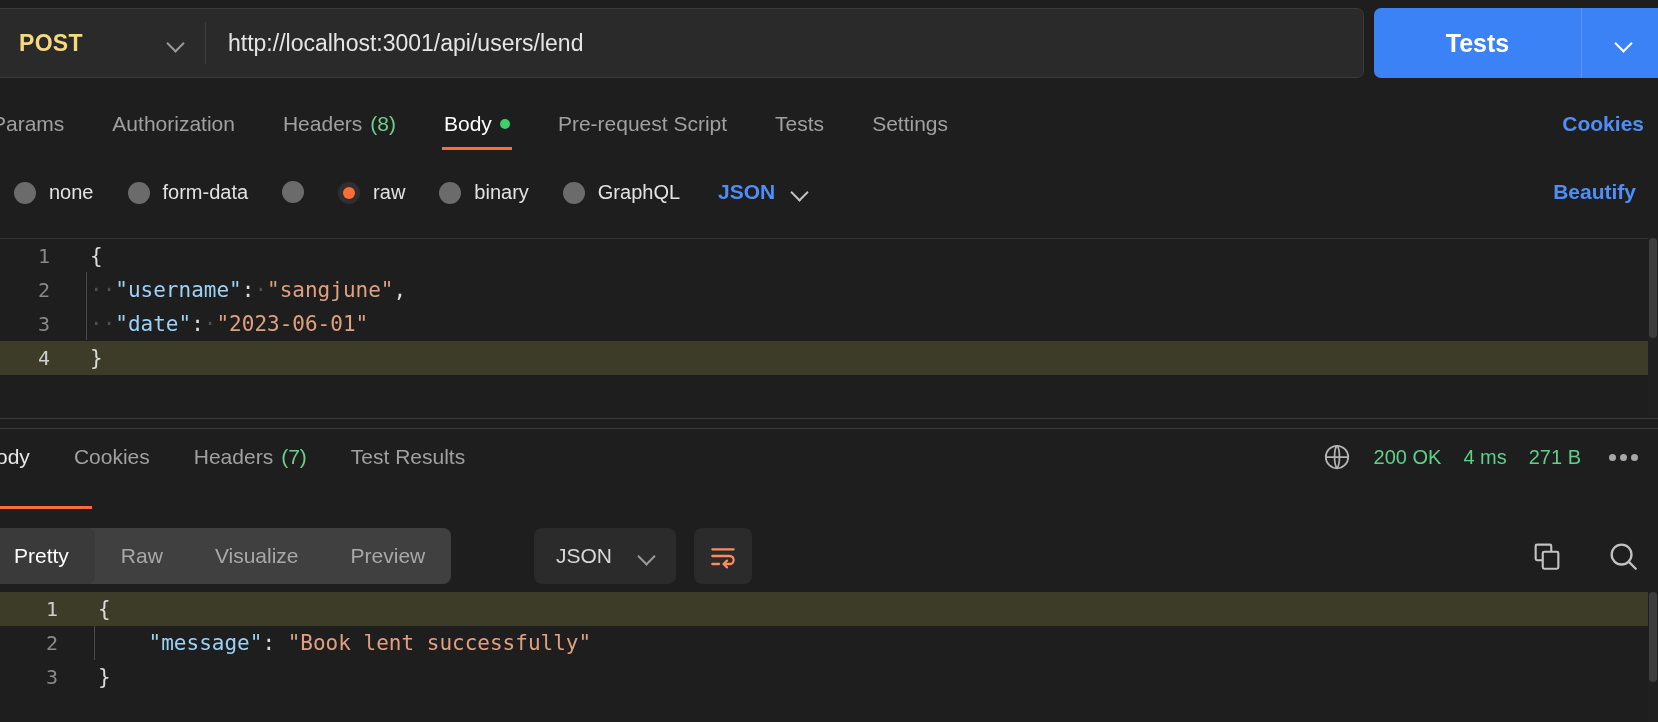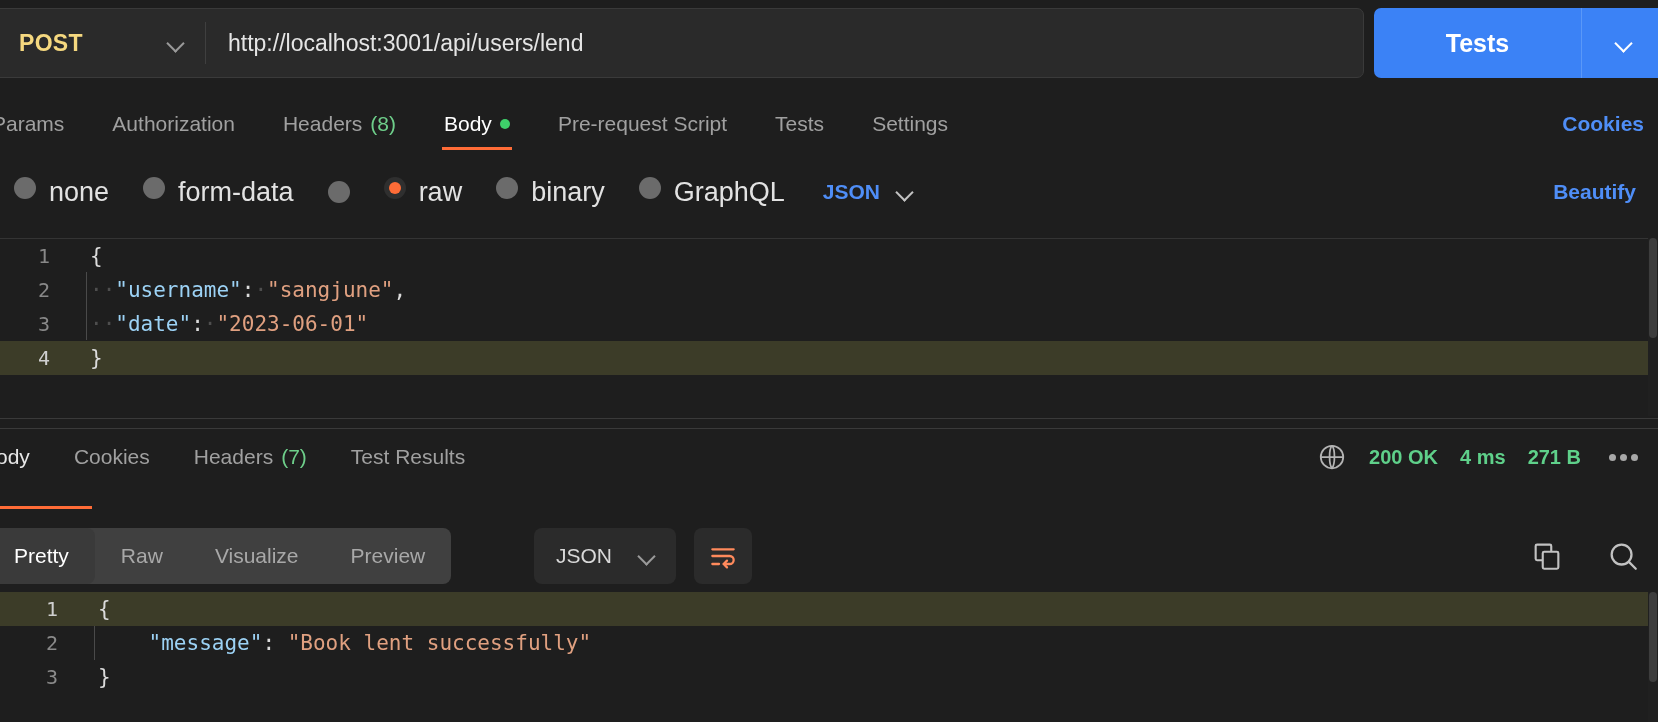--- a/index.html
+++ b/index.html
@@ -77,22 +77,22 @@
     display: flex; align-items: center; font-size: 21px; color: #4f8ef7;
     font-weight: 700; cursor: pointer;
   }
 
   
   .bodytype-row {
     position: absolute; left: 0; top: 166px; width: 1658px; height: 52px;
     display: flex; align-items: center;
   }
   .radio-item {
-    display: flex; align-items: flex-start; gap: 13px; margin-right: 34px;
-    font-size: 27px; color: #e2e2e2; cursor: pointer;
+    display: flex; align-items: flex-end; gap: 13px; margin-right: 34px;
+    font-size: 20px; color: #e2e2e2; cursor: pointer;
   }
   .radio-item:first-child { margin-left: 14px; }
   .radio {
     width: 22px; height: 22px; border-radius: 50%; background: #6b6b6b; flex: none;
   }
   .radio.sel {
     background: #2f2f2f; display: flex; align-items: center; justify-content: center;
   }
   .radio.sel::after { content: ""; width: 12px; height: 12px; border-radius: 50%; background: #ff6c37; }
   .json-select {
@@ -144,21 +144,21 @@
   }
   .resp-tab {
     height: 56px; display: flex; align-items: center; gap: 8px;
     padding: 0 22px; font-size: 21px; color: #a0a0a0; cursor: pointer; position: relative;
   }
   .resp-tab:first-child { padding-left: 0; margin-left: -18px; }
   .resp-tab.active { color: #e8e8e8; }
   .resp-tab .count { color: #6ece8a; }
   .status-right {
     position: absolute; right: 14px; top: 429px; height: 56px;
-    display: flex; align-items: center; gap: 22px; font-weight: bold;
+    display: flex; align-items: center; gap: 22px;
   }
   .globe { width: 30px; height: 30px; }
   .stat { font-size: 20px; color: #5fd08a; }
   .save-ex { display: flex; align-items: center; gap: 12px; color: #9a9a9a; font-size: 21px; cursor: pointer; }
   .disk { width: 26px; height: 26px; }
   .ellipsis { display: flex; gap: 4px; align-items: center; padding: 0 6px; cursor: pointer; }
   .ellipsis span { width: 7px; height: 7px; border-radius: 50%; background: #a8a8a8; }
 
   
   .body-underline { position: absolute; left: 0; top: 506px; width: 92px; height: 3px; background: #ff6c37; }

